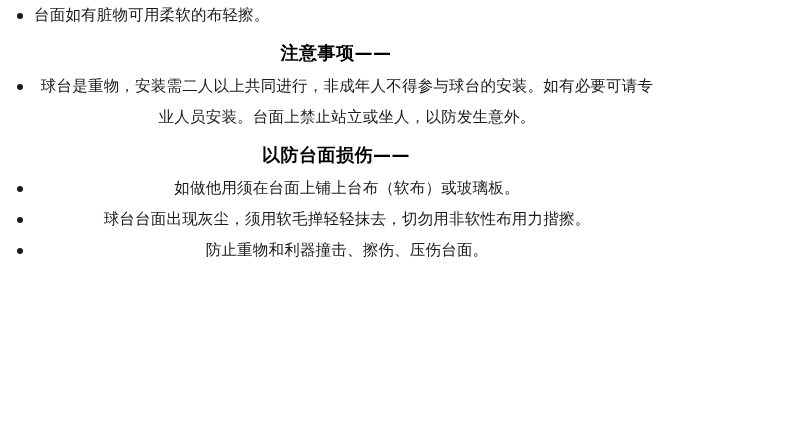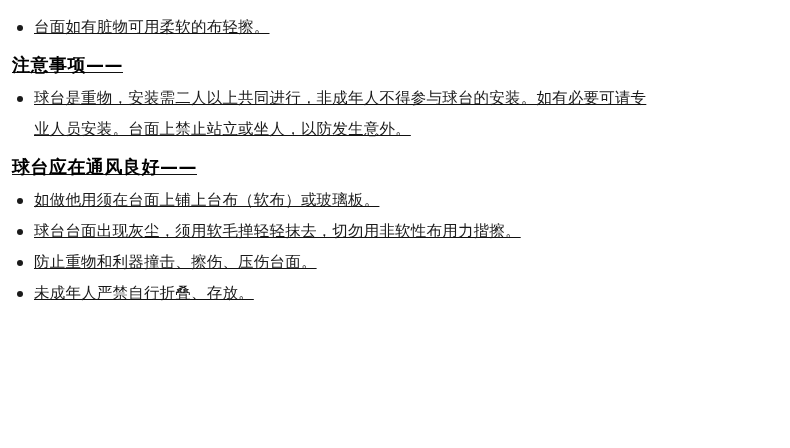--- a/index.html
+++ b/index.html
@@ -12,22 +12,21 @@
     background: #ffffff;
     font-family: "DejaVu Sans", sans-serif;
     color: #111111;
     overflow: hidden;
   }
   .page {
     position: relative;
     width: 672px;
     height: 448px;
     box-sizing: border-box;
-    padding: 12px 12px 0 12px;
-    text-decoration: underline;
+    padding: 0 12px 0 12px;
   }
   ul.bullets {
     list-style: none;
     margin: 0;
     padding: 0;
   }
   ul.bullets > li {
     position: relative;
     padding-left: 22px;
     font-size: 15.5px;
@@ -48,41 +47,41 @@
   .section-title {
     font-size: 18px;
     font-weight: bold;
     line-height: 34px;
     margin: 5px 0 1px 0;
     color: #000000;
     letter-spacing: 0.5px;
   }
   .group {
     margin-bottom: 0;
+    text-align: center;
   }
 </style>
 </head>
 <body>
 
 <div class="page">
 
   <ul class="bullets">
     <li>台面如有脏物可用柔软的布轻擦。</li>
   </ul>
 
   <div class="group">
     <div class="section-title">注意事项——</div>
     <ul class="bullets">
       <li>球台是重物，安装需二人以上共同进行，非成年人不得参与球台的安装。如有必要可请专业人员安装。台面上禁止站立或坐人，以防发生意外。</li>
     </ul>
   </div>
 
   <div class="group">
-    <div class="section-title">球台应在通风良好——</div>
+    <div class="section-title">以防台面损伤——</div>
     <ul class="bullets">
       <li>如做他用须在台面上铺上台布（软布）或玻璃板。</li>
       <li>球台台面出现灰尘，须用软毛掸轻轻抹去，切勿用非软性布用力揩擦。</li>
       <li>防止重物和利器撞击、擦伤、压伤台面。</li>
-      <li>未成年人严禁自行折叠、存放。</li>
     </ul>
   </div>
 
 </div>
 
 </body></html>

